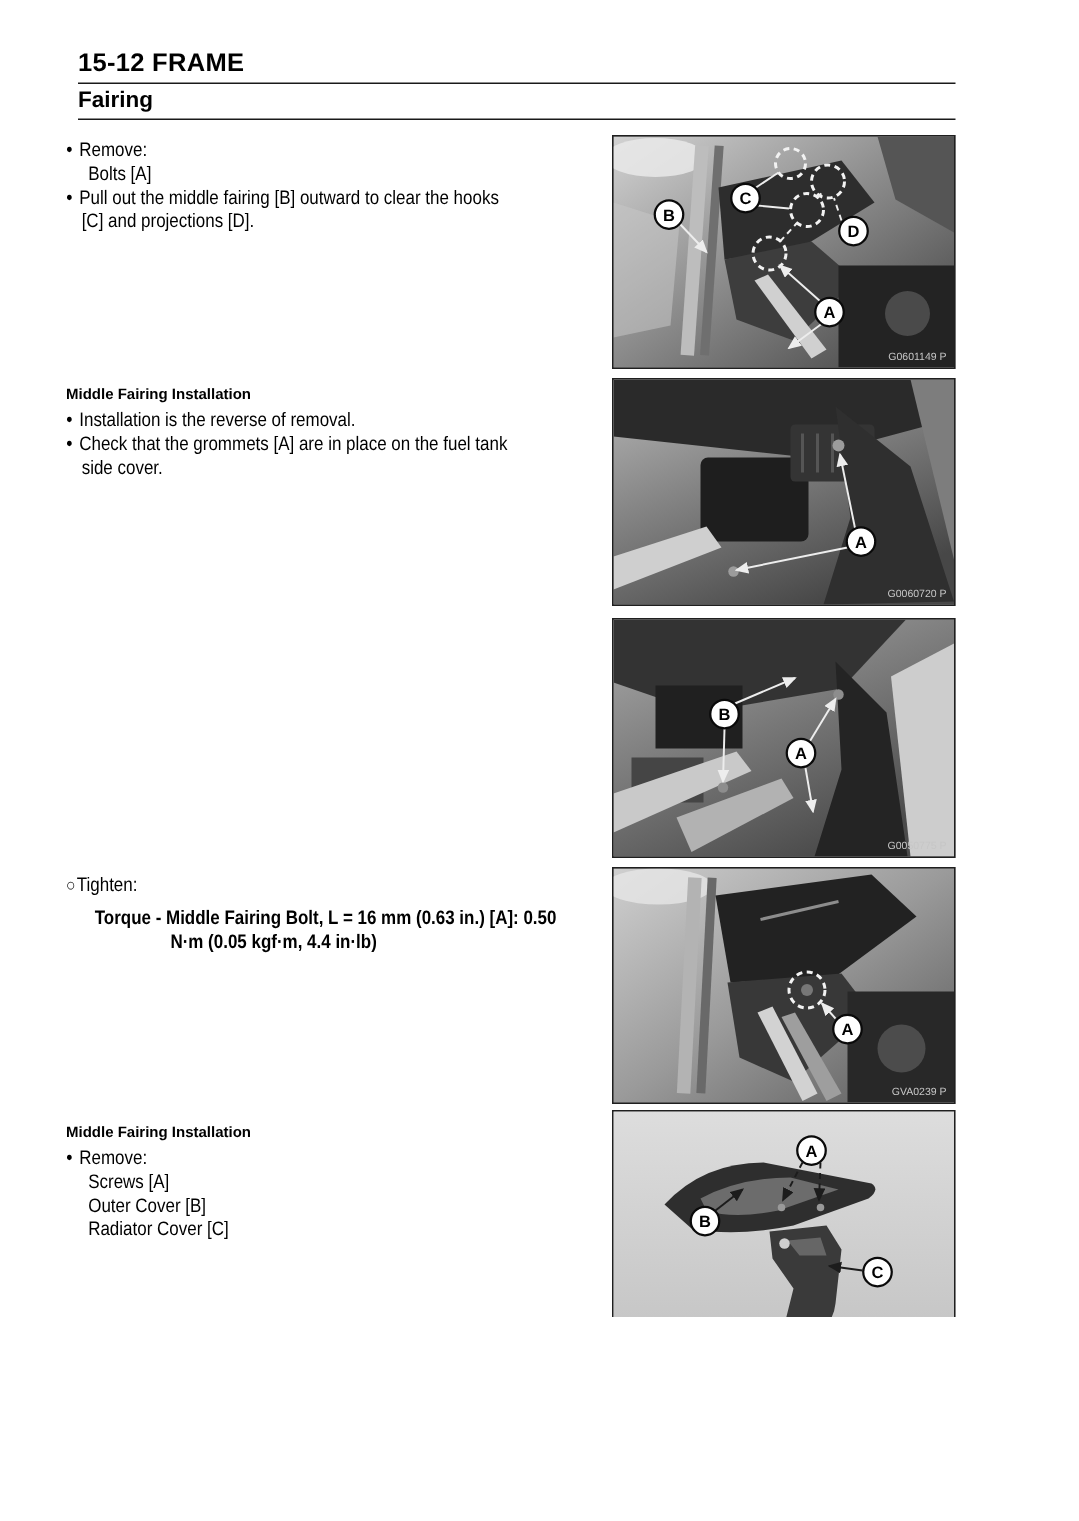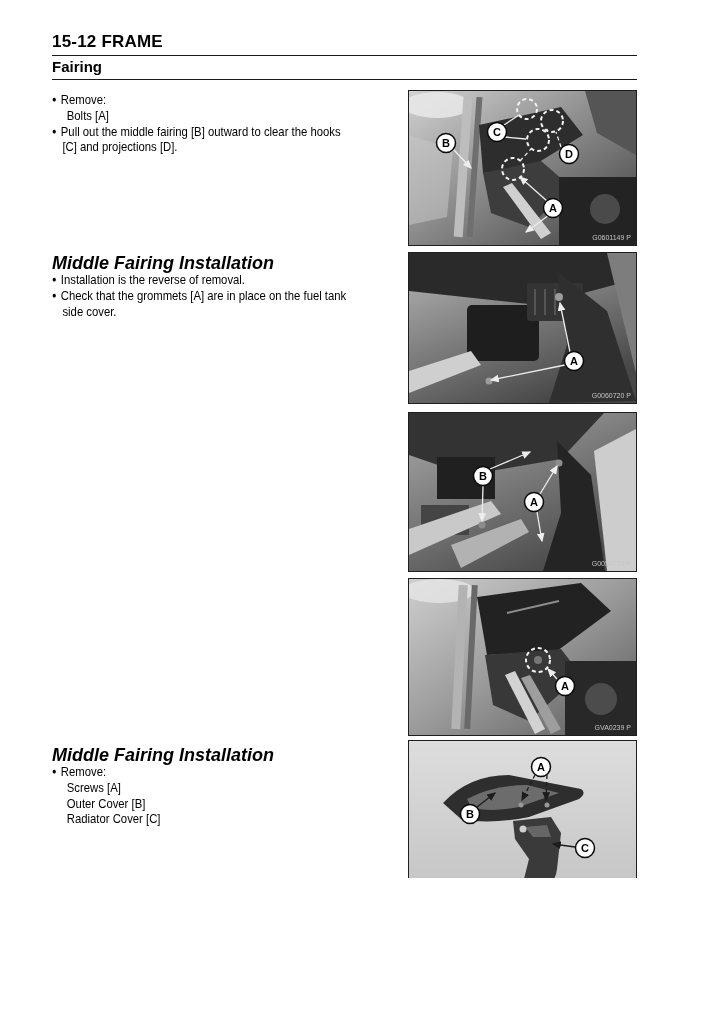--- a/index.html
+++ b/index.html
@@ -6,23 +6,23 @@
   .page {
     position:relative; width:719px; height:878px; background:#ffffff;
     font-family:"Liberation Sans", sans-serif; color:#000; overflow:hidden;
   }
   .h1 { position:absolute; left:52px; top:32px; font-size:17px; font-weight:bold; letter-spacing:0.2px; }
   .hrule { position:absolute; left:52px; width:585px; height:0; border-top:1.6px solid #1a1a1a; }
   .r1 { top:55px; }
   .r2 { top:79px; }
   .h2 { position:absolute; left:52px; top:58px; font-size:15px; font-weight:bold; }
 
-  .tblock { position:absolute; left:52px; width:360px; font-size:13px; line-height:15.8px; }
+  .tblock { position:absolute; left:44px; width:360px; font-size:13px; line-height:15.8px; }
   .ln { white-space:nowrap; transform:scaleX(0.87); transform-origin:0 0; }
-  .shead { font-size:18px; font-weight:bold; font-style:italic; line-height:17px; white-space:nowrap; }
+  .shead { font-size:10px; font-weight:bold; line-height:17px; white-space:nowrap; }
   .b-glyph { font-size:8.5px; vertical-align:2px; padding-right:5px; }
   .c-glyph { font-size:12px; vertical-align:0.5px; padding-right:1px; }
   .ind { padding-left:17px; }
   .cont { padding-left:12px; }
   .cont2 { padding-left:11px; }
   .tq { font-weight:bold; }
   .tq1 { padding-left:22px; margin-top:6px; }
   .tq2 { padding-left:80px; }
 
   .fig {
@@ -57,20 +57,25 @@
   </div>
 
   <div class="tblock" style="top:255px">
     <div class="shead">Middle Fairing Installation</div>
     <div class="ln"><span class="b-glyph">●</span><span>Installation is the reverse of removal.</span></div>
     <div class="ln"><span class="b-glyph">●</span><span>Check that the grommets [A] are in place on the fuel tank</span></div>
     <div class="ln cont">side cover.</div>
   </div>
 
 
+  <div class="tblock" style="top:582px">
+    <div class="ln"><span class="c-glyph">○</span><span>Tighten:</span></div>
+    <div class="ln tq tq1">Torque - Middle Fairing Bolt, L = 16 mm (0.63 in.) [A]: 0.50</div>
+    <div class="ln tq tq2">N·m (0.05 kgf·m, 4.4 in·lb)</div>
+  </div>
 
   <div class="tblock" style="top:747px">
     <div class="shead">Middle Fairing Installation</div>
     <div class="ln"><span class="b-glyph">●</span><span>Remove:</span></div>
     <div class="ln ind">Screws [A]</div>
     <div class="ln ind">Outer Cover [B]</div>
     <div class="ln ind">Radiator Cover [C]</div>
   </div>
 
 

